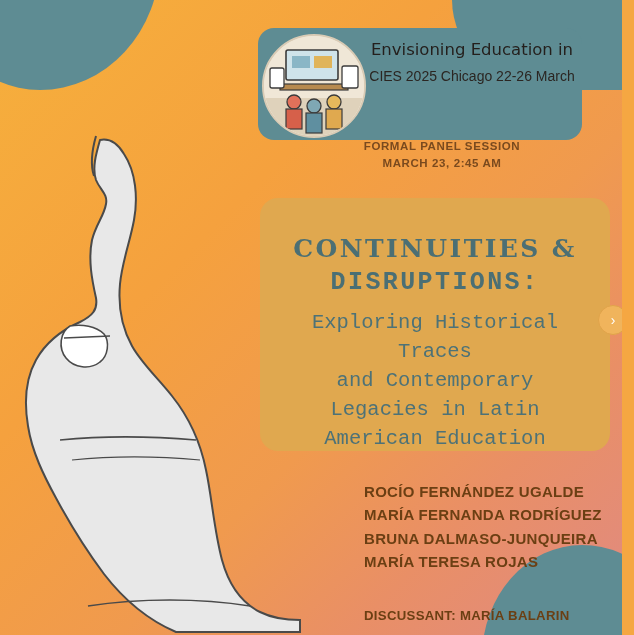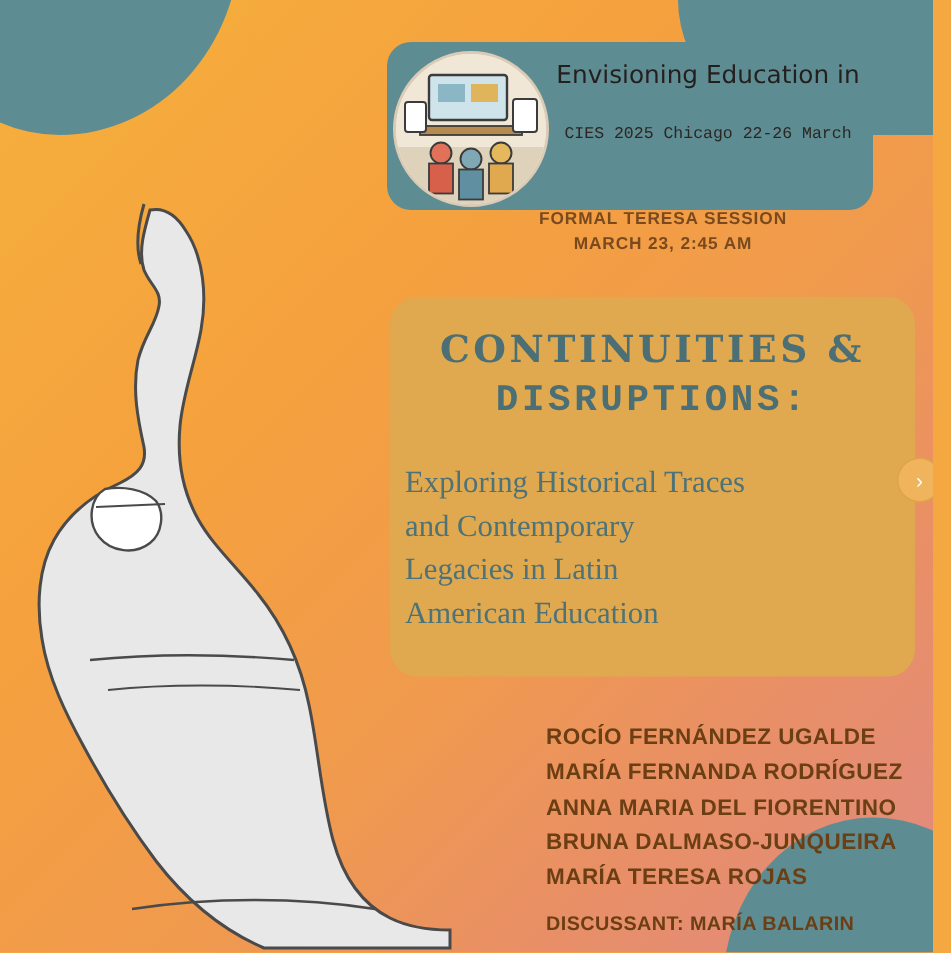--- a/index.html
+++ b/index.html
@@ -90,24 +90,24 @@
     color: #2f2a26;
   }
   .header-title {
     font-size: 16.5px;
     line-height: 1.22;
     font-weight: 400;
     color: #241f1c;
     font-family: "DejaVu Sans", sans-serif;
   }
   .header-sub {
-    margin-top: 24px;
-    font-size: 11px;
+    margin-top: 8px;
+    font-size: 14px;
     color: #2b2622;
-    font-family: Liberation Mono, monospace;
+    font-family: Liberation Sans, sans-serif;
   }
 
   .session-meta {
     position: absolute;
     left: 300px;
     top: 138px;
     width: 284px;
     text-align: center;
     color: #7a4a1e;
     font-size: 11.5px;
@@ -122,39 +122,39 @@
     left: 260px;
     top: 198px;
     width: 350px;
     height: 253px;
     background: #e0a84f;
     border-radius: 18px;
   }
   .title-main {
     position: absolute;
     left: 268px;
-    top: 216px;
+    top: 232px;
     width: 334px;
     text-align: center;
     color: #4b6f74;
     font-family: "DejaVu Serif", serif;
     font-weight: 700;
     font-size: 25px;
     letter-spacing: 2.4px;
     line-height: 1.35;
   }
   .title-main .l2 { display: block; font-family: Liberation Mono, monospace; }
   .title-sub {
     position: absolute;
     left: 270px;
     top: 308px;
     width: 330px;
-    text-align: left;
+    text-align: center;
     color: #4d7277;
-    font-family: Liberation Serif, serif;
+    font-family: Liberation Mono, monospace;
     font-size: 20.5px;
     line-height: 1.42;
   }
 
   .next-arrow {
     position: absolute;
     left: 598px;
     top: 305px;
     width: 28px;
     height: 28px;
@@ -242,21 +242,21 @@
   </div>
 
   <div class="header-text">
     <div class="header-title">
       <span>Envisioning Education in</span><br>
     </div>
     <div class="header-sub">CIES 2025 Chicago 22-26 March</div>
   </div>
 
   <div class="session-meta">
-    <div>FORMAL TERESA SESSION</div>
+    <div>FORMAL PANEL SESSION</div>
     <div>MARCH 23, 2:45 AM</div>
   </div>
 
   <div class="title-card"></div>
 
   <div class="title-main">
     <span>CONTINUITIES &amp;</span>
     <span class="l2">DISRUPTIONS:</span>
   </div>
 
@@ -267,20 +267,19 @@
     <span>American Education</span>
   </div>
 
   <div class="next-arrow">
     <span>›</span>
   </div>
 
   <div class="presenters">
     <div>ROCÍO FERNÁNDEZ UGALDE</div>
     <div>MARÍA FERNANDA RODRÍGUEZ</div>
-    <div>ANNA MARIA DEL FIORENTINO</div>
     <div>BRUNA DALMASO-JUNQUEIRA</div>
     <div>MARÍA TERESA ROJAS</div>
   </div>
 
   <div class="discussant">DISCUSSANT: MARÍA BALARIN</div>
 
 </div>
 
 </body></html>

